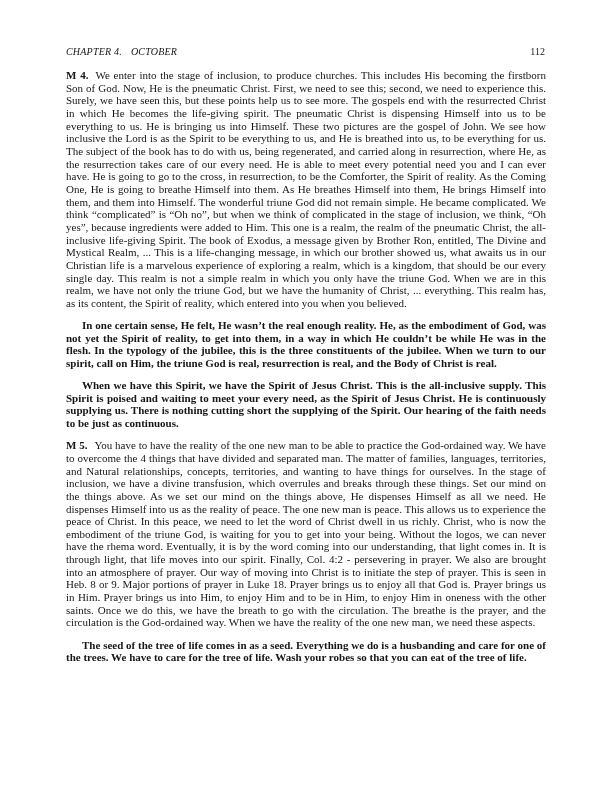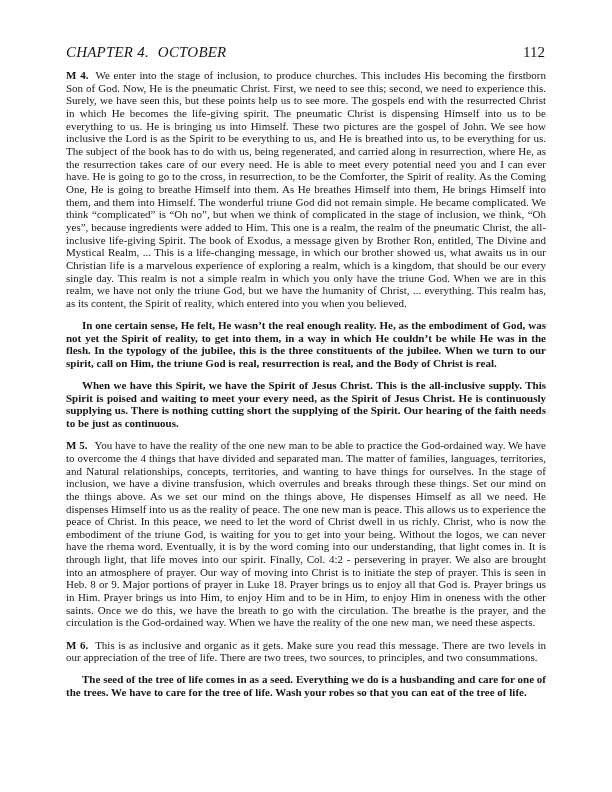--- a/index.html
+++ b/index.html
@@ -17,21 +17,21 @@
     overflow: hidden;
   }
   .running-header {
     position: absolute;
     top: 46px;
     left: 66px;
     right: 67px;
     display: flex;
     justify-content: space-between;
     align-items: flex-start;
-    font-size: 15px;
+    font-size: 10px;
     line-height: 12px;
   }
   .running-title {
     font-style: italic;
     letter-spacing: 0.2px;
     display: inline-flex;
   }
   .running-title .chapter-label {
     margin-right: 9px;
   }
@@ -77,19 +77,18 @@
   <div class="content">
 
     <p class="body-par"><b class="mlabel">M 4.</b><span>We enter into the stage of inclusion, to produce churches. This includes His becoming the firstborn Son of God. Now, He is the pneumatic Christ. First, we need to see this; second, we need to experience this. Surely, we have seen this, but these points help us to see more. The gospels end with the resurrected Christ in which He becomes the life-giving spirit. The pneumatic Christ is dispensing Himself into us to be everything to us. He is bringing us into Himself. These two pictures are the gospel of John. We see how inclusive the Lord is as the Spirit to be everything to us, and He is breathed into us, to be everything for us. The subject of the book has to do with us, being regenerated, and carried along in resurrection, where He, as the resurrection takes care of our every need. He is able to meet every potential need you and I can ever have. He is going to go to the cross, in resurrection, to be the Comforter, the Spirit of reality. As the Coming One, He is going to breathe Himself into them. As He breathes Himself into them, He brings Himself into them, and them into Himself. The wonderful triune God did not remain simple. He became complicated. We think “complicated” is “Oh no”, but when we think of complicated in the stage of inclusion, we think, “Oh yes”, because ingredients were added to Him. This one is a realm, the realm of the pneumatic Christ, the all-inclusive life-giving Spirit. The book of Exodus, a message given by Brother Ron, entitled, The Divine and Mystical Realm, ... This is a life-changing message, in which our brother showed us, what awaits us in our Christian life is a marvelous experience of exploring a realm, which is a kingdom, that should be our every single day. This realm is not a simple realm in which you only have the triune God. When we are in this realm, we have not only the triune God, but we have the humanity of Christ, ... everything. This realm has, as its content, the Spirit of reality, which entered into you when you believed.</span></p>
 
     <p class="body-par indent"><b class="mlabel"></b><span>In one certain sense, He felt, He wasn’t the real enough reality. He, as the embodiment of God, was not yet the Spirit of reality, to get into them, in a way in which He couldn’t be while He was in the flesh. In the typology of the jubilee, this is the three constituents of the jubilee. When we turn to our spirit, call on Him, the triune God is real, resurrection is real, and the Body of Christ is real.</span></p>
 
     <p class="body-par indent"><b class="mlabel"></b><span>When we have this Spirit, we have the Spirit of Jesus Christ. This is the all-inclusive supply. This Spirit is poised and waiting to meet your every need, as the Spirit of Jesus Christ. He is continuously supplying us. There is nothing cutting short the supplying of the Spirit. Our hearing of the faith needs to be just as continuous.</span></p>
 
     <p class="body-par"><b class="mlabel">M 5.</b><span>You have to have the reality of the one new man to be able to practice the God-ordained way. We have to overcome the 4 things that have divided and separated man. The matter of families, languages, territories, and Natural relationships, concepts, territories, and wanting to have things for ourselves. In the stage of inclusion, we have a divine transfusion, which overrules and breaks through these things. Set our mind on the things above. As we set our mind on the things above, He dispenses Himself as all we need. He dispenses Himself into us as the reality of peace. The one new man is peace. This allows us to experience the peace of Christ. In this peace, we need to let the word of Christ dwell in us richly. Christ, who is now the embodiment of the triune God, is waiting for you to get into your being. Without the logos, we can never have the rhema word. Eventually, it is by the word coming into our understanding, that light comes in. It is through light, that life moves into our spirit. Finally, Col. 4:2 - persevering in prayer. We also are brought into an atmosphere of prayer. Our way of moving into Christ is to initiate the step of prayer. This is seen in Heb. 8 or 9. Major portions of prayer in Luke 18. Prayer brings us to enjoy all that God is. Prayer brings us in Him. Prayer brings us into Him, to enjoy Him and to be in Him, to enjoy Him in oneness with the other saints. Once we do this, we have the breath to go with the circulation. The breathe is the prayer, and the circulation is the God-ordained way. When we have the reality of the one new man, we need these aspects.</span></p>
 
-    <p class="body-par"><b class="mlabel">M 6.</b><span>This is as inclusive and organic as it gets. Make sure you read this message. There are two levels in our appreciation of the tree of life. There are two trees, two sources, to principles, and two consummations.</span></p>
 
     <p class="body-par indent"><b class="mlabel"></b><span>The seed of the tree of life comes in as a seed. Everything we do is a husbanding and care for one of the trees. We have to care for the tree of life. Wash your robes so that you can eat of the tree of life.</span></p>
 
   </div>
 
 </div>
 
 </body></html>

